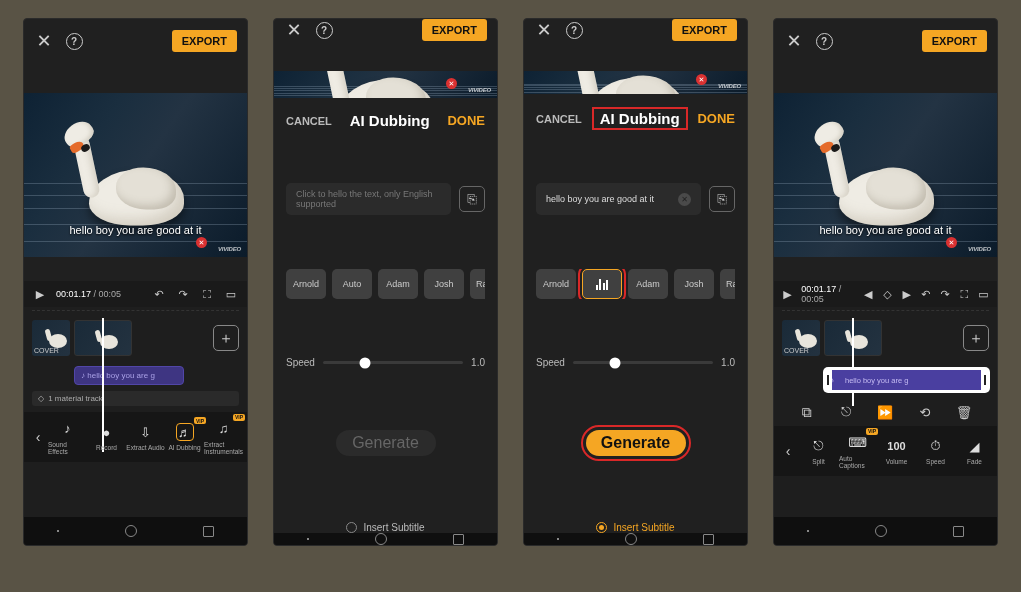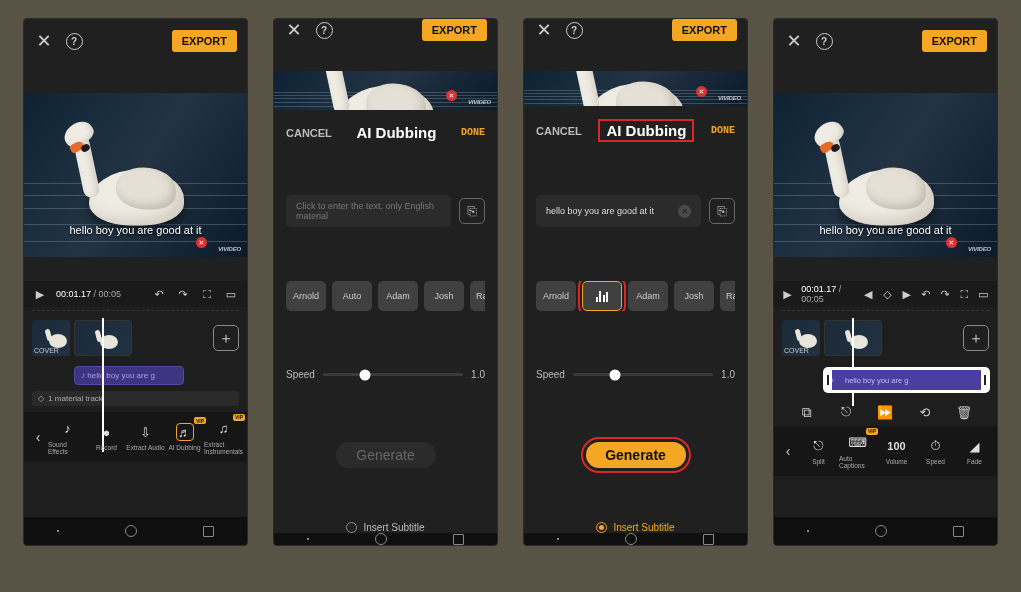--- a/index.html
+++ b/index.html
@@ -237,21 +237,21 @@
   
   .dubpanel {
     flex:1; display:flex; flex-direction:column; padding:0 12px; margin-top:8px;gap:44px;
   }
   .dubheader{
     display:flex; align-items:center; justify-content:space-between;
     padding: 6px 0 10px 0;
   }
   .dub-cancel{font-size:11px;color:#bbb;font-weight:600;}
   .dub-title{font-size:15px;color:#fff;font-weight:600;}
-  .dub-done{font-size:10px;color:#F5A623;font-weight:700;font-family:Liberation Mono, monospace;}
+  .dub-done{font-size:13px;color:#F5A623;font-weight:700;}
   .redbox{border:2px solid #d92828;padding:1px 6px;margin:-1px -6px;}
   .textinput{
     background:#2b2b2b; border-radius:5px; height:32px;
     display:flex; align-items:center; padding:0 10px; font-size:9px; color:#777;
     margin-bottom:4px;
   }
   .textinput.filled{color:#ddd;}
   .clear-dot{margin-left:auto;width:13px;height:13px;border-radius:50%;background:#4a4a4a;display:flex;align-items:center;justify-content:center;font-size:8px;color:#222;}
   .save-icn{
     width:26px;height:26px;border:1.3px solid #666;border-radius:5px;
@@ -266,23 +266,23 @@
   }
   .voice-chip.active{border:1.5px solid #F5A623;}
   .voice-chip.redboxv{outline:2px solid #d92828;outline-offset:2px;}
   .eq{display:flex;gap:1.5px;align-items:flex-end;height:12px;}
   .eq span{width:2px;background:#fff;}
   .speedrow{display:flex;align-items:center;gap:8px;margin-top:14px;font-size:10px;color:#bbb;}
   .slider{flex:1;height:3px;background:#3a3a3a;border-radius:2px;position:relative;}
   .slider .thumb{position:absolute;left:30%;top:50%;transform:translate(-50%,-50%);width:11px;height:11px;background:#fff;border-radius:50%;}
   .spval{font-size:10px;color:#bbb;}
   .genbtn{
-    margin:18px auto 0 auto; width:100px; height:26px; border-radius:13px;
+    margin:18px auto 12px auto; width:100px; height:26px; border-radius:13px;
     display:flex;align-items:center;justify-content:center;
-    font-size:14px; color:#666; background:#2b2b2b;
+    font-size:16px; color:#666; background:#2b2b2b;
   }
   .genbtn.active{background:#F5A623;color:#111;font-weight:700;}
   .genbtn.redboxg{outline:2px solid #d92828; outline-offset:3px;}
   .insertrow{
     display:flex;align-items:center;justify-content:center;gap:6px;
     font-size:10px;margin-top:10px;
   }
   .insertrow .radio{width:11px;height:11px;border:1.3px solid #888;border-radius:50%;}
   .insertrow.gold{color:#F5A623;}
   .insertrow.gold .radio{border-color:#F5A623;position:relative;}
@@ -429,21 +429,21 @@
     <div class="watermark">VIVIDEO</div>
   </div>
 
   <div class="dubpanel">
     <div class="dubheader">
       <div class="dub-cancel">CANCEL</div>
       <div class="dub-title">AI Dubbing</div>
       <div class="dub-done">DONE</div>
     </div>
     <div class="input-row">
-      <div class="textinput">Click to enter the text, only English material</div>
+      <div class="textinput">Click to hello the text, only English supported</div>
       <div class="save-icn">⎘</div>
     </div>
     <div class="voices">
       <div class="voice-chip">Arnold</div>
       <div class="voice-chip">Auto</div>
       <div class="voice-chip">Adam</div>
       <div class="voice-chip">Josh</div>
       <div class="voice-chip">Rachel</div>
     </div>
     <div class="speedrow">

